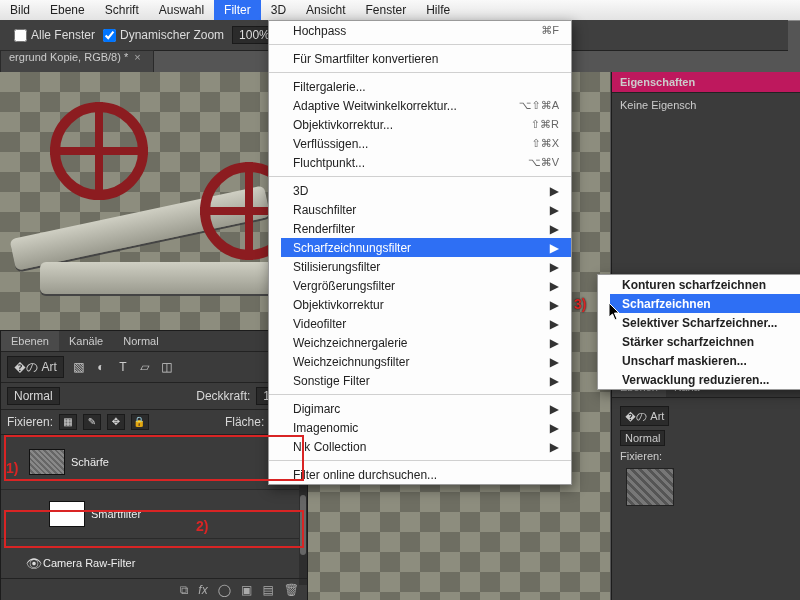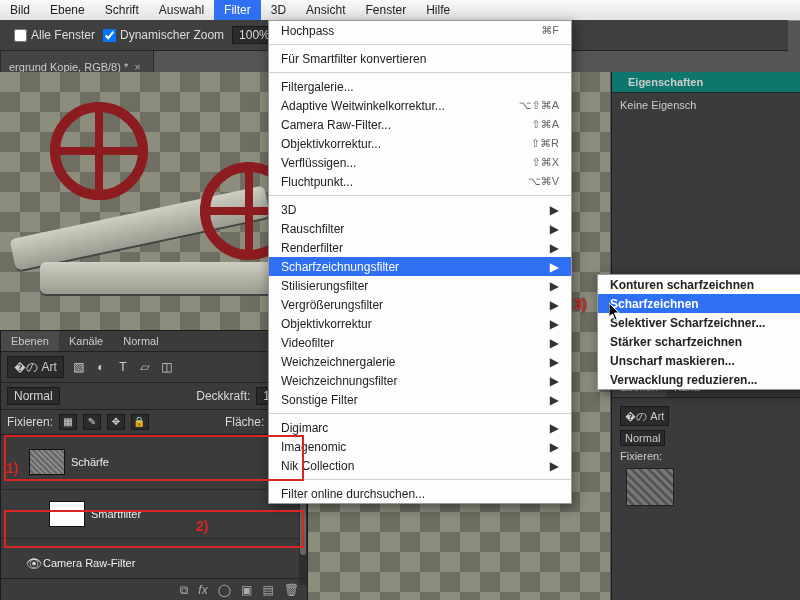--- a/index.html
+++ b/index.html
@@ -4,50 +4,50 @@
 <style>
   html,body{margin:0;padding:0;width:800px;height:600px;overflow:hidden;background:#555;font-family:"Lucida Grande","Segoe UI",Arial,sans-serif;font-size:12px;color:#d8d8d8;}
   
   .menubar{position:absolute;left:0;top:0;right:0;height:20px;background:linear-gradient(#f9f9f9,#e3e3e3);border-bottom:1px solid #8a8a8a;display:flex;align-items:center;color:#222;}
   .menubar .mitem{padding:0 10px;line-height:20px;height:20px;}
   .menubar .mitem.active{background:#2e6ff4;color:#fff;}
   
   .optbar{position:absolute;left:0;top:20px;right:12px;height:30px;background:#3f3f3f;border-bottom:1px solid #222;display:flex;align-items:center;padding-left:6px;color:#ddd;}
   .optbar input[type=checkbox]{vertical-align:middle;margin:0 4px 0 8px;}
   .zoombox{margin-left:8px;background:#2b2b2b;border:1px solid #1a1a1a;padding:1px 6px;color:#ddd;}
-  .doctab{position:absolute;left:0;top:50px;height:22px;padding:0 12px 0 8px;background:#444;border:1px solid #2a2a2a;border-bottom:none;color:#ccc;display:flex;align-items:flex-end;font-size:11px;}
+  .doctab{position:absolute;left:0;top:50px;height:22px;padding:0 12px 0 8px;background:#444;border:1px solid #2a2a2a;border-bottom:none;color:#ccc;display:flex;align-items:flex-start;font-size:11px;}
   .doctab .x{margin-left:6px;color:#aaa;}
   
   .canvas{position:absolute;left:0;top:72px;width:610px;height:528px;background:
      linear-gradient(45deg,#6e6e62 25%,transparent 25%,transparent 75%,#6e6e62 75%) 0 0/40px 40px,
      linear-gradient(45deg,#6e6e62 25%,#8d8d7e 25%,#8d8d7e 75%,#6e6e62 75%) 20px 20px/40px 40px;
   }
   .canvas .pipes{position:absolute;left:30px;top:30px;width:340px;height:260px;}
   .wheel{position:absolute;width:78px;height:78px;border:10px solid #8c1c20;border-radius:50%;}
   .wheel:before,.wheel:after{content:"";position:absolute;left:50%;top:-10px;bottom:-10px;width:8px;margin-left:-4px;background:#8c1c20;}
   .wheel:after{transform:rotate(90deg);}
   .wheel.w1{left:20px;top:0;}
   .wheel.w2{left:170px;top:60px;}
   .pipe{position:absolute;width:220px;height:32px;background:linear-gradient(#cfcfc3,#9a9a8e);border-radius:6px;box-shadow:0 2px 0 #444;}
   .pipe.p1{left:10px;top:160px;width:320px;}
   .pipe.p2{left:-20px;top:110px;width:260px;transform:rotate(-12deg);}
   
   .rightcol{position:absolute;right:0;top:72px;width:188px;bottom:0;background:#3b3b3b;border-left:1px solid #1c1c1c;}
-  .rightcol .phead{background:#0f766e;border-bottom:1px solid #222;padding:4px 16px;font-size:11px;color:#ccc;font-weight:bold;}
+  .rightcol .phead{background:#be185d;border-bottom:1px solid #222;padding:4px 8px;font-size:11px;color:#ccc;font-weight:bold;}
   .rightcol .pbody{padding:6px 8px;font-size:11px;color:#ccc;}
   .rightcol .iconrow{display:flex;justify-content:flex-end;gap:8px;padding:6px 8px;font-size:14px;color:#bbb;border-top:1px solid #222;border-bottom:1px solid #222;}
   .rightcol .sel{background:#2b2b2b;border:1px solid #1a1a1a;padding:1px 4px;display:inline-block;margin-top:2px;}
   .rightcol .mini-panels{display:flex;border-bottom:1px solid #222;}
   .rightcol .mini-t{padding:4px 8px;font-size:11px;color:#ccc;}
   .rightcol .mini-t.act{background:#4a4a4a;}
   .thumb{width:46px;height:36px;background:repeating-linear-gradient(45deg,#777,#777 3px,#555 3px,#555 6px);border:1px solid #222;display:inline-block;margin:6px;}
   
   .menu{position:absolute;background:#fdfdfd;border:1px solid #9a9a9a;box-shadow:2px 4px 12px rgba(0,0,0,.45);color:#222;}
   .menu1{left:268px;top:20px;width:302px;}
-  .menu .row{display:flex;align-items:center;height:19px;padding:0 12px;white-space:nowrap;}
+  .menu .row{display:flex;align-items:center;height:19px;padding:0 12px;white-space:nowrap;margin-left:12px;}
   .menu .row.hov{background:#2e6ff4;color:#fff;}
   .menu .row .lab{flex:1;}
   .menu .row .sc{color:#666;margin-left:14px;font-size:11px;}
   .menu .row .arw{margin-left:12px;color:#333;}
   .menu .row.hov .arw{color:#fff;}
   .menu .sep{height:1px;background:#d0d0d0;margin:4px 0;}
   .menu2{left:597px;top:274px;width:224px;font-weight:bold;}
   .annot3{position:absolute;left:574px;top:296px;color:#d92424;font-weight:bold;font-size:14px;text-shadow:0 0 2px #000;}
   .cursor{position:absolute;left:609px;top:303px;width:12px;height:18px;pointer-events:none;}
   .cursor svg{display:block;}
@@ -220,24 +220,20 @@
     </div>
     <div class="sep"></div>
     <div class="row">
       <span class="lab">Filtergalerie...</span>
     </div>
     <div class="row">
       <span class="lab">Adaptive Weitwinkelkorrektur...</span>
       <span class="sc">⌥⇧⌘A</span>
     </div>
     <div class="row">
-      <span class="lab">Camera Raw-Filter...</span>
-      <span class="sc">⇧⌘A</span>
-    </div>
-    <div class="row">
       <span class="lab">Objektivkorrektur...</span>
       <span class="sc">⇧⌘R</span>
     </div>
     <div class="row">
       <span class="lab">Verflüssigen...</span>
       <span class="sc">⇧⌘X</span>
     </div>
     <div class="row">
       <span class="lab">Fluchtpunkt...</span>
       <span class="sc">⌥⌘V</span>

